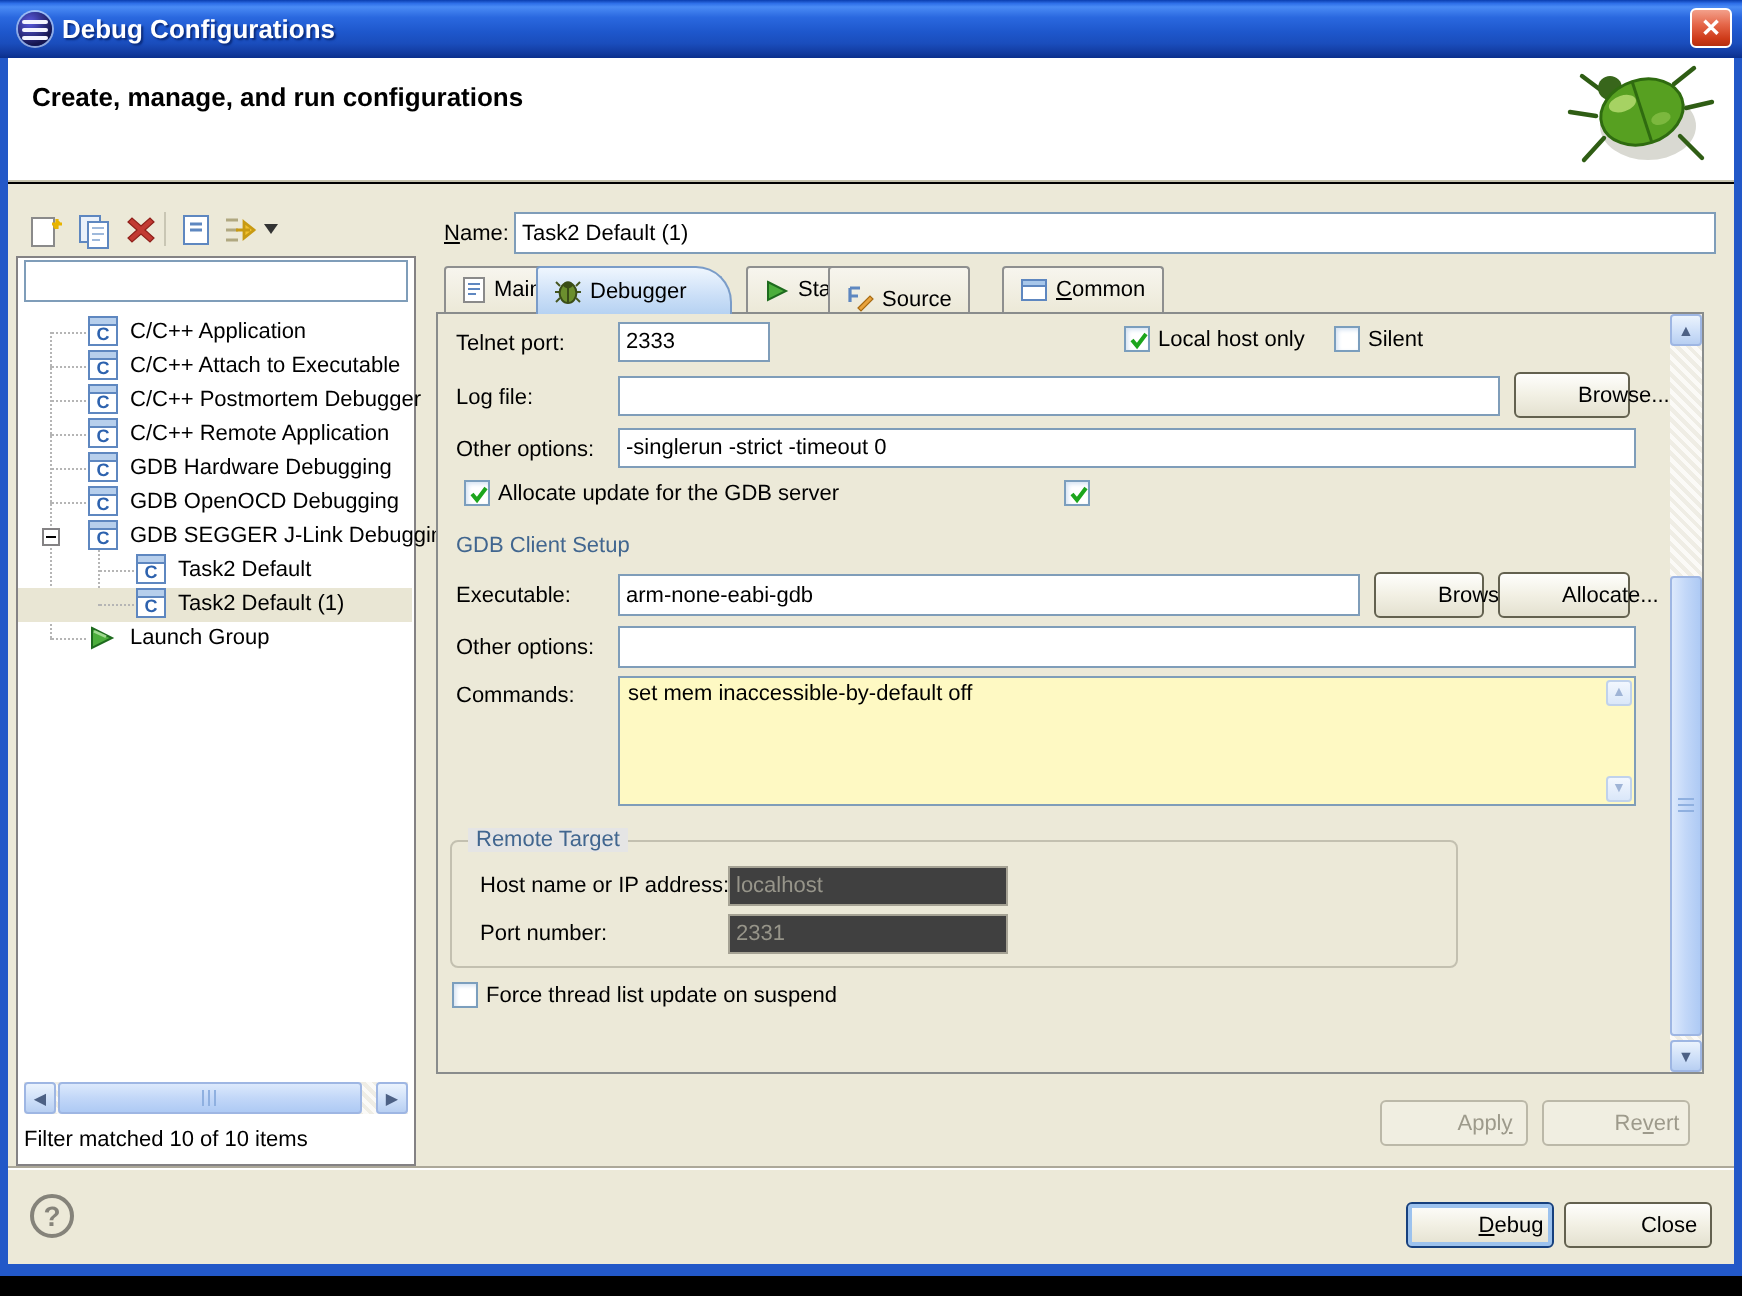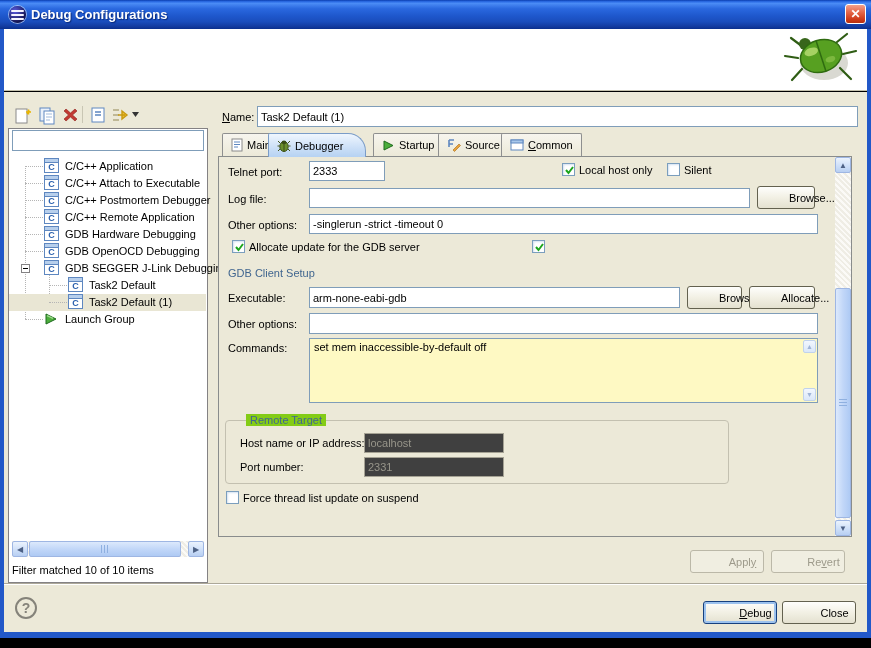--- a/index.html
+++ b/index.html
@@ -78,21 +78,21 @@
   
   .tab { top:133px; height:23px; border:1px solid #8E8F8F; border-bottom:none; border-radius:2px 2px 0 0;
     background:linear-gradient(180deg,#F7F5EE 0%,#ECE9D8 100%);
     display:flex; align-items:center; gap:4px; padding:0 8px; font-size:11px; cursor:pointer; }
   .tab.active { height:24px; border:1px solid #7A9CC8; border-bottom:none; border-radius:2px 18px 0 0;
     background:linear-gradient(180deg,#EFF6FE 0%,#CBDFF7 60%,#B6D2F2 100%); z-index:5; padding-right:22px; }
   .tab-content { left:218px; top:156px; width:634px; height:381px; border:1px solid #898C8C; background:#ECE9D8; }
 
   
   .groupbox { border:1px solid #C3C0B0; border-radius:4px; }
-  .group-title { position:absolute; top:-7px; left:20px; background:#84cc16; padding:0 4px; }
+  .group-title { position:absolute; top:-7px; left:8px; background:#e5e5e5; padding:0 4px; }
 
   .commands-box { border:1px solid #7F9DB9; background:#fef9c3; font-size:11px; padding:2px 32px 2px 4px; overflow:hidden; }
   .mini-btn { background:linear-gradient(180deg,#F2F7FE,#DAE7F9); border:1px solid #C0D2EC; color:#9FB4D6;
     font-size:7px; display:flex; align-items:center; justify-content:center; border-radius:2px; }
 
   .footer-sep { left:4px; top:583px; width:863px; height:2px;
     background:linear-gradient(180deg,#ACA899 0 1px,#FFFFFF 1px 2px); }
   .help-btn { left:15px; top:597px; width:22px; height:22px; border:2px solid #85837A; border-radius:50%;
     color:#85837A; font-size:14px; font-weight:bold; text-align:center; line-height:19px; cursor:pointer; background:#ECE9D8; }
 </style>
@@ -108,20 +108,21 @@
         <i style="top:12px;"></i>
     </div>
     <div class="abs title-text">Debug Configurations</div>
     <div class="abs close-btn">✕</div>
   </div>
   <div class="abs frame-l"></div>
   <div class="abs frame-r"></div>
   <div class="abs frame-b"></div>
 
   <div class="abs banner">
+    <div class="abs banner-title">Create, manage, and run configurations</div>
     <svg class="abs" style="left:775px; top:0px;" width="82" height="60" viewBox="0 0 82 60">
       <ellipse cx="45" cy="34" rx="24" ry="17" fill="#D9D9D2"></ellipse>
       <g stroke="#2F5D14" stroke-width="2.2" stroke-linecap="round">
         <line x1="24" y1="18" x2="12" y2="9"></line>
           <line x1="19" y1="29" x2="6" y2="27"></line>
           <line x1="23" y1="40" x2="13" y2="51"></line>
         <line x1="58" y1="13" x2="68" y2="5"></line>
           <line x1="64" y1="25" x2="77" y2="22"></line>
           <line x1="61" y1="39" x2="72" y2="50"></line>
       </g>
@@ -275,21 +276,21 @@
       <line x1="7" y1="4" x2="7" y2="12" stroke="#3A4D17"></line>
     </svg>
     <span><span>Debugger</span><u></u><span></span></span>
   </div>
   <div class="abs tab" style="left:373px;">
     <svg width="13" height="13" viewBox="0 0 13 13">
       <path d="M2 2 L11 6.5 L2 11 Z" fill="#4CAE3C" stroke="#1E6B1E"></path>
     </svg>
     <span><span>Startup</span><u></u><span></span></span>
   </div>
-  <div class="abs tab" style="left:438px;">
+  <div class="abs tab" style="left:414px;align-items:flex-end;">
     <svg width="14" height="14" viewBox="0 0 14 14">
       <path d="M2 2 H7 M2 2 V9 M2 6 H6" stroke="#5E87C0" stroke-width="1.6" fill="none"></path>
       <path d="M6 12 L12 6 L13.5 7.5 L7.5 13.5 Z" fill="#E8A33D" stroke="#A86A10" stroke-width="0.6"></path>
     </svg>
     <span><span>Source</span><u></u><span></span></span>
   </div>
   <div class="abs tab" style="left:501px;">
     <svg width="14" height="12" viewBox="0 0 14 12">
       <rect x="1" y="1" width="12" height="10" fill="#fff" stroke="#5E87C0"></rect>
       <rect x="1" y="1" width="12" height="3" fill="#A8C7EA" stroke="#5E87C0"></rect>

